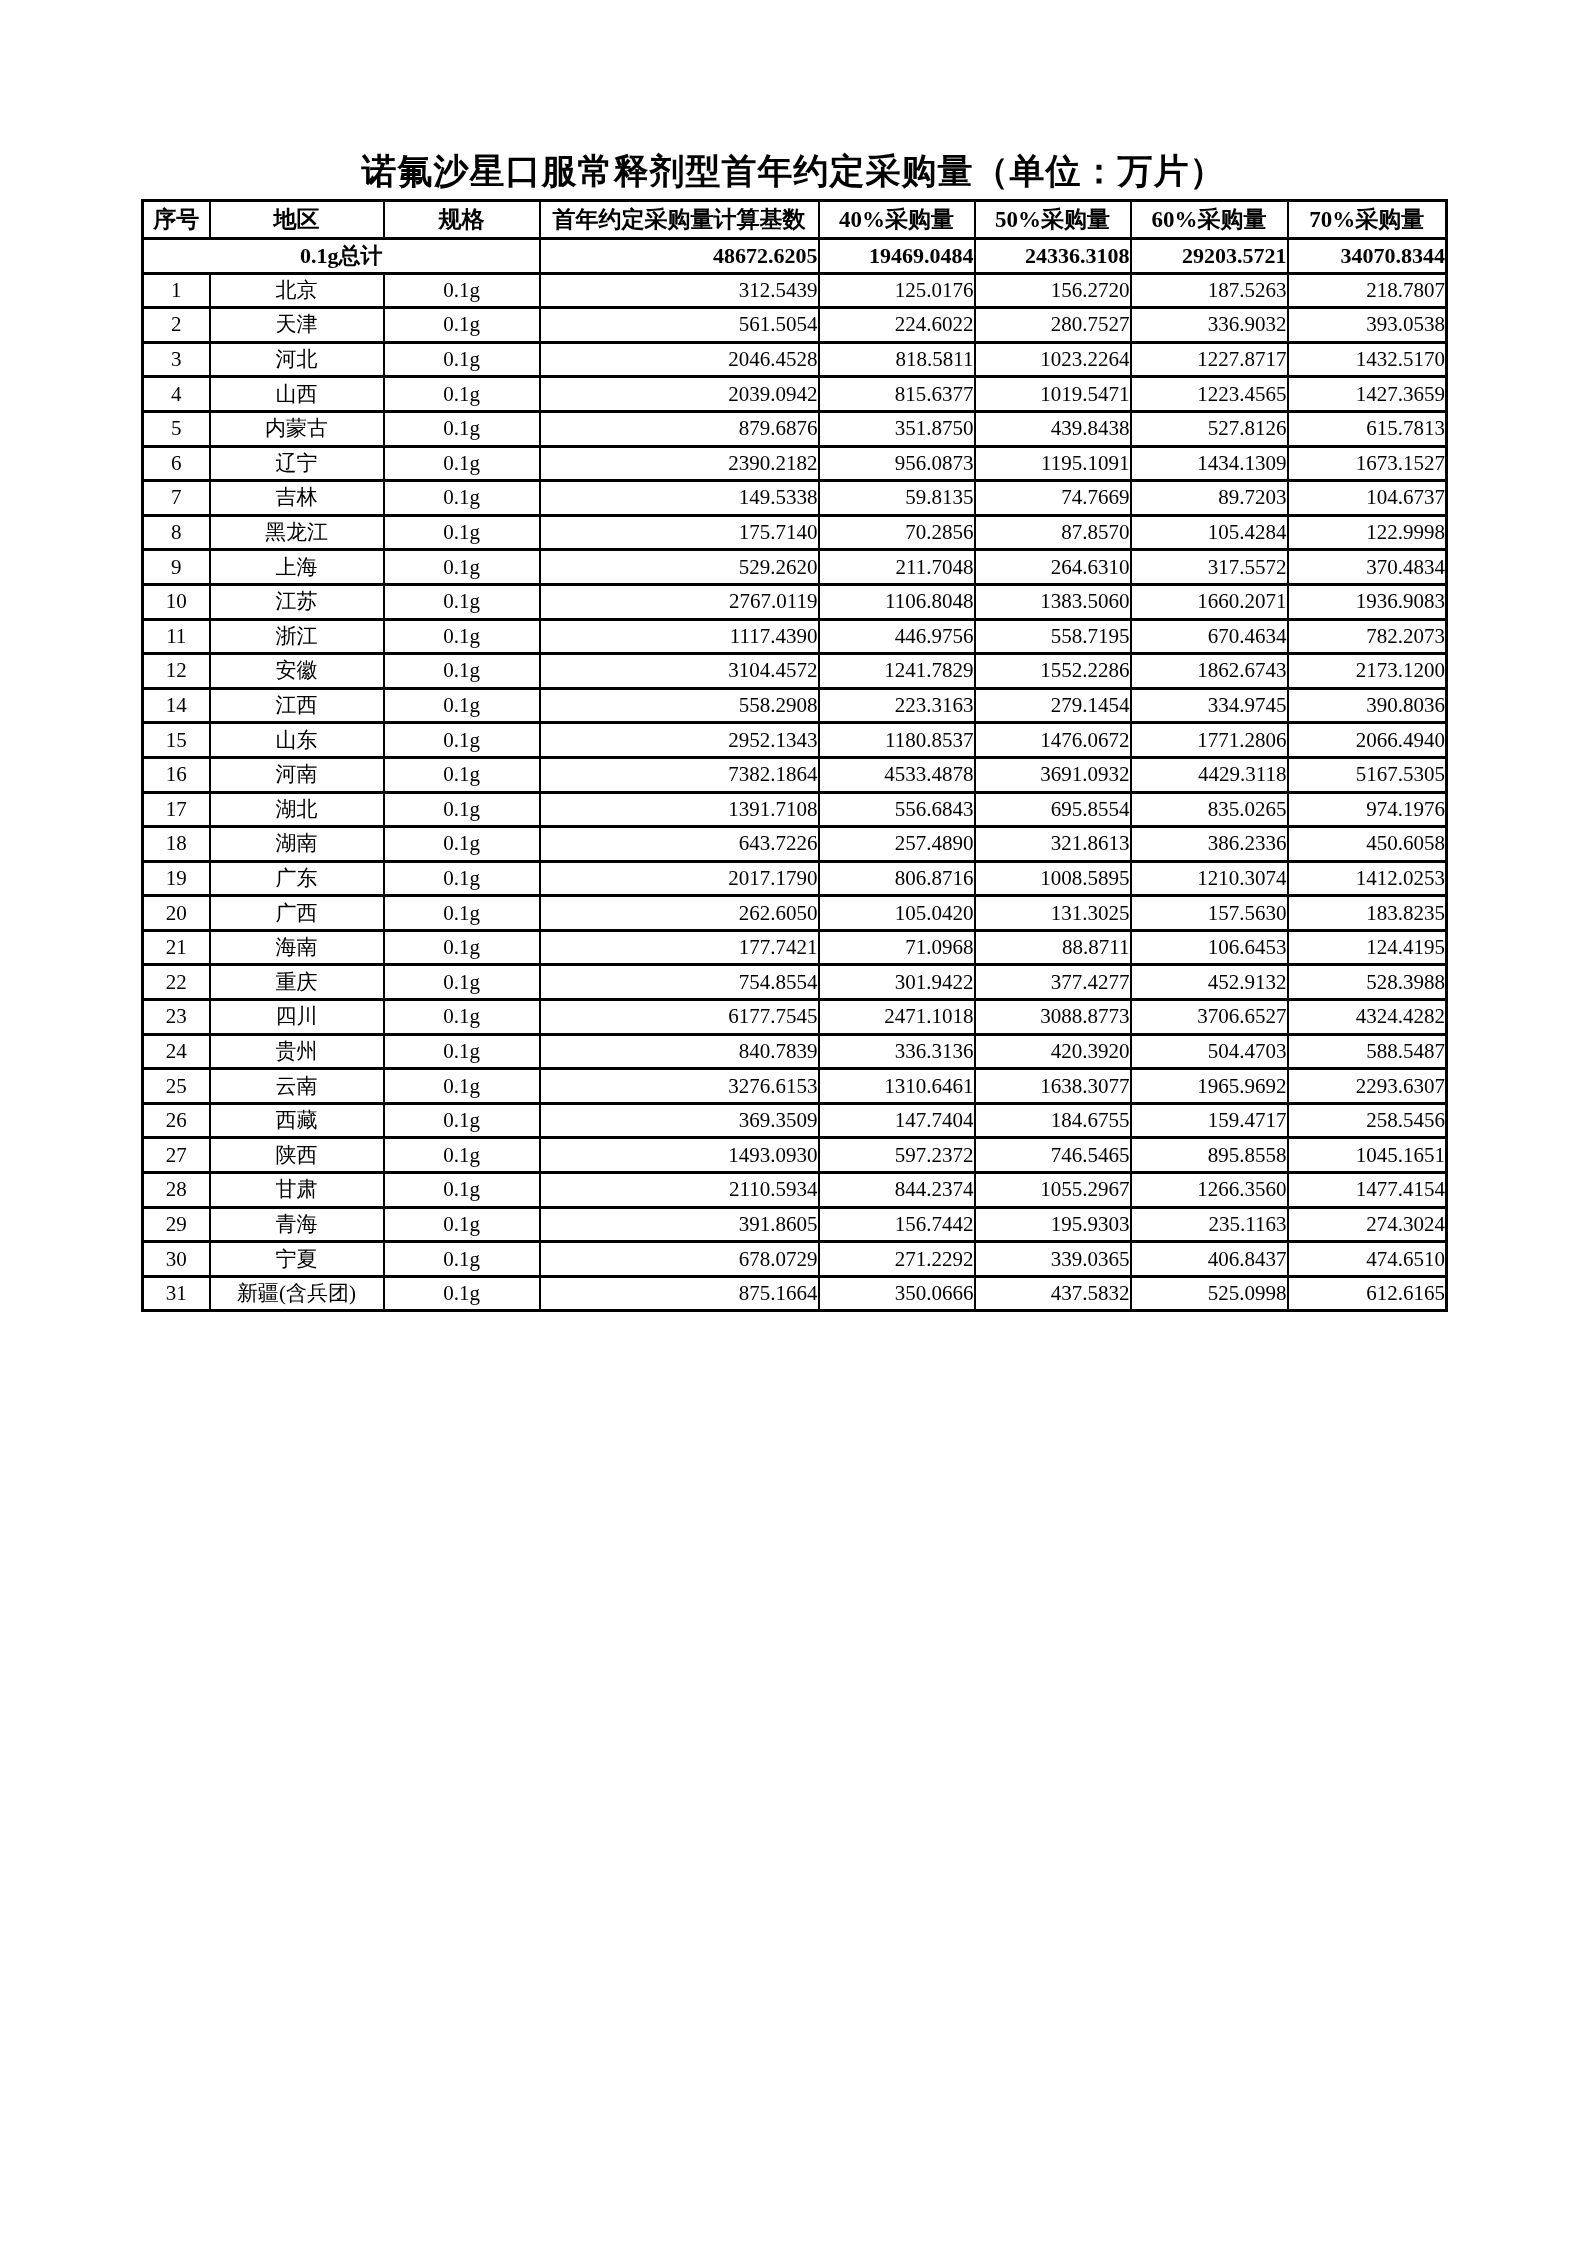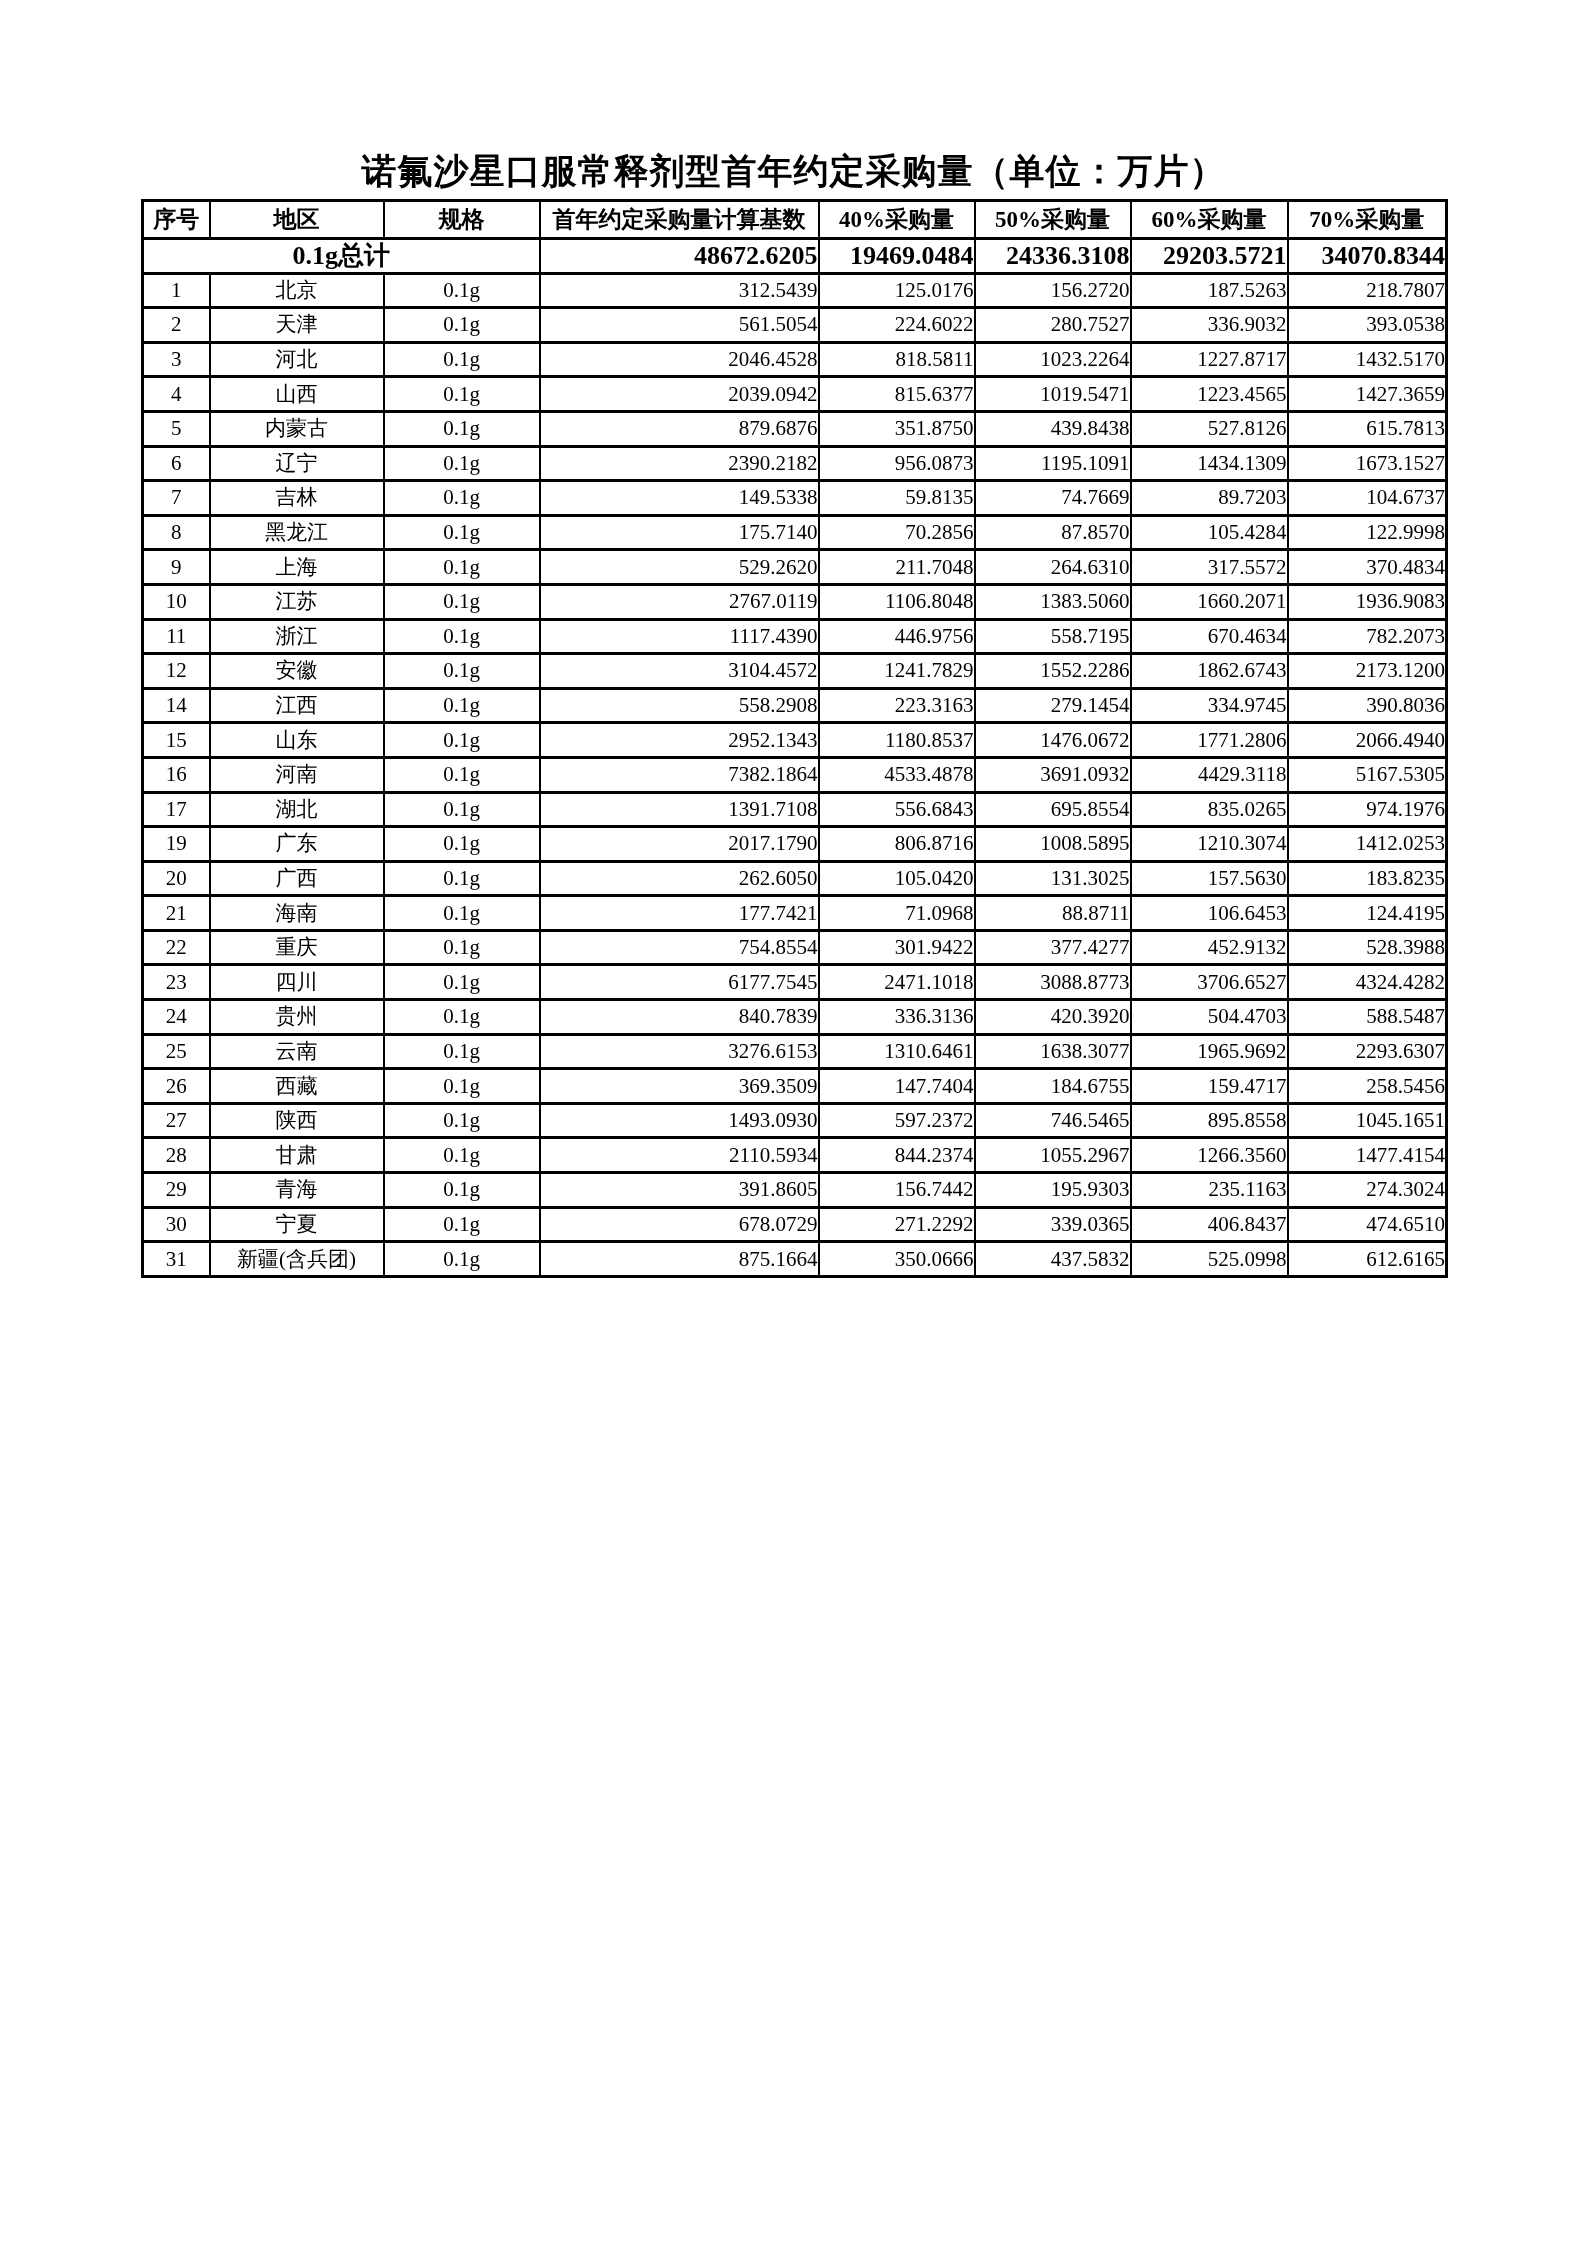--- a/index.html
+++ b/index.html
@@ -51,21 +51,21 @@
   tbody tr { height: 34.6px; }
   table.tbl th {
     font-size: 23px;
     font-weight: bold;
     text-align: center;
   }
   td.c { text-align: center; }
   td.r { text-align: right; padding-right: 6px; }
   tr.summary td {
     font-weight: bold;
-    font-size: 26px;
+    font-size: 22px;
   }
 </style>
 </head>
 <body>
 
 <div class="page">
   <h1 class="title">诺氟沙星口服常释剂型首年约定采购量（单位：万片）</h1>
 
   <table class="tbl">
     <colgroup>
@@ -254,20 +254,30 @@
     <td class="c">17</td>
     <td class="c">湖北</td>
     <td class="c">0.1g</td>
     <td class="r">1391.7108</td>
     <td class="r">556.6843</td>
     <td class="r">695.8554</td>
     <td class="r">835.0265</td>
     <td class="r">974.1976</td>
   </tr>
         <tr>
+    <td class="c">18</td>
+    <td class="c">湖南</td>
+    <td class="c">0.1g</td>
+    <td class="r">643.7226</td>
+    <td class="r">257.4890</td>
+    <td class="r">321.8613</td>
+    <td class="r">386.2336</td>
+    <td class="r">450.6058</td>
+  </tr>
+        <tr>
     <td class="c">19</td>
     <td class="c">广东</td>
     <td class="c">0.1g</td>
     <td class="r">2017.1790</td>
     <td class="r">806.8716</td>
     <td class="r">1008.5895</td>
     <td class="r">1210.3074</td>
     <td class="r">1412.0253</td>
   </tr>
         <tr>

